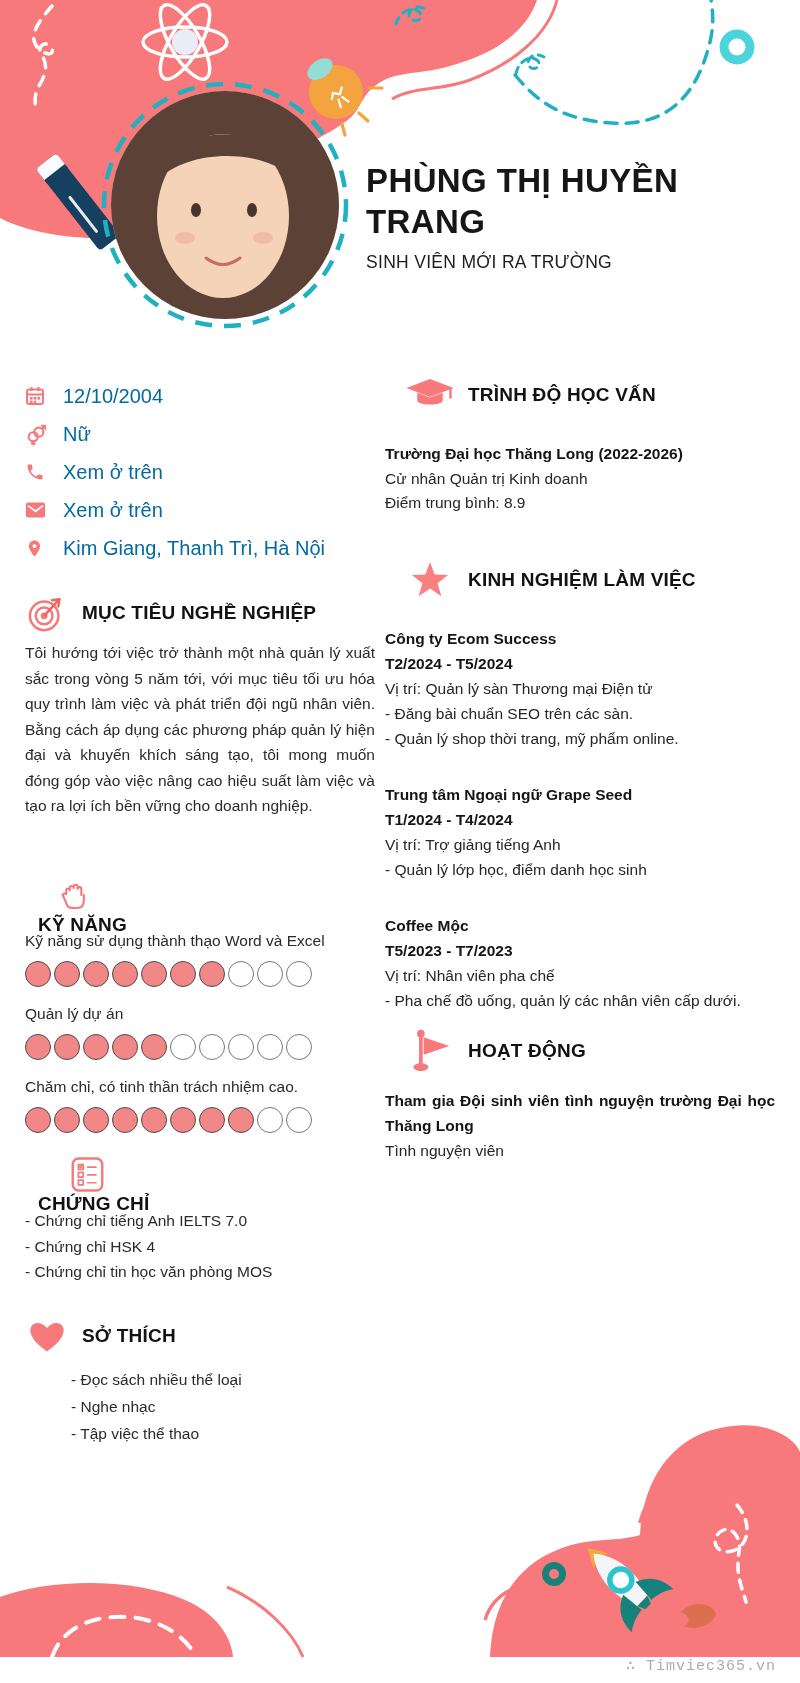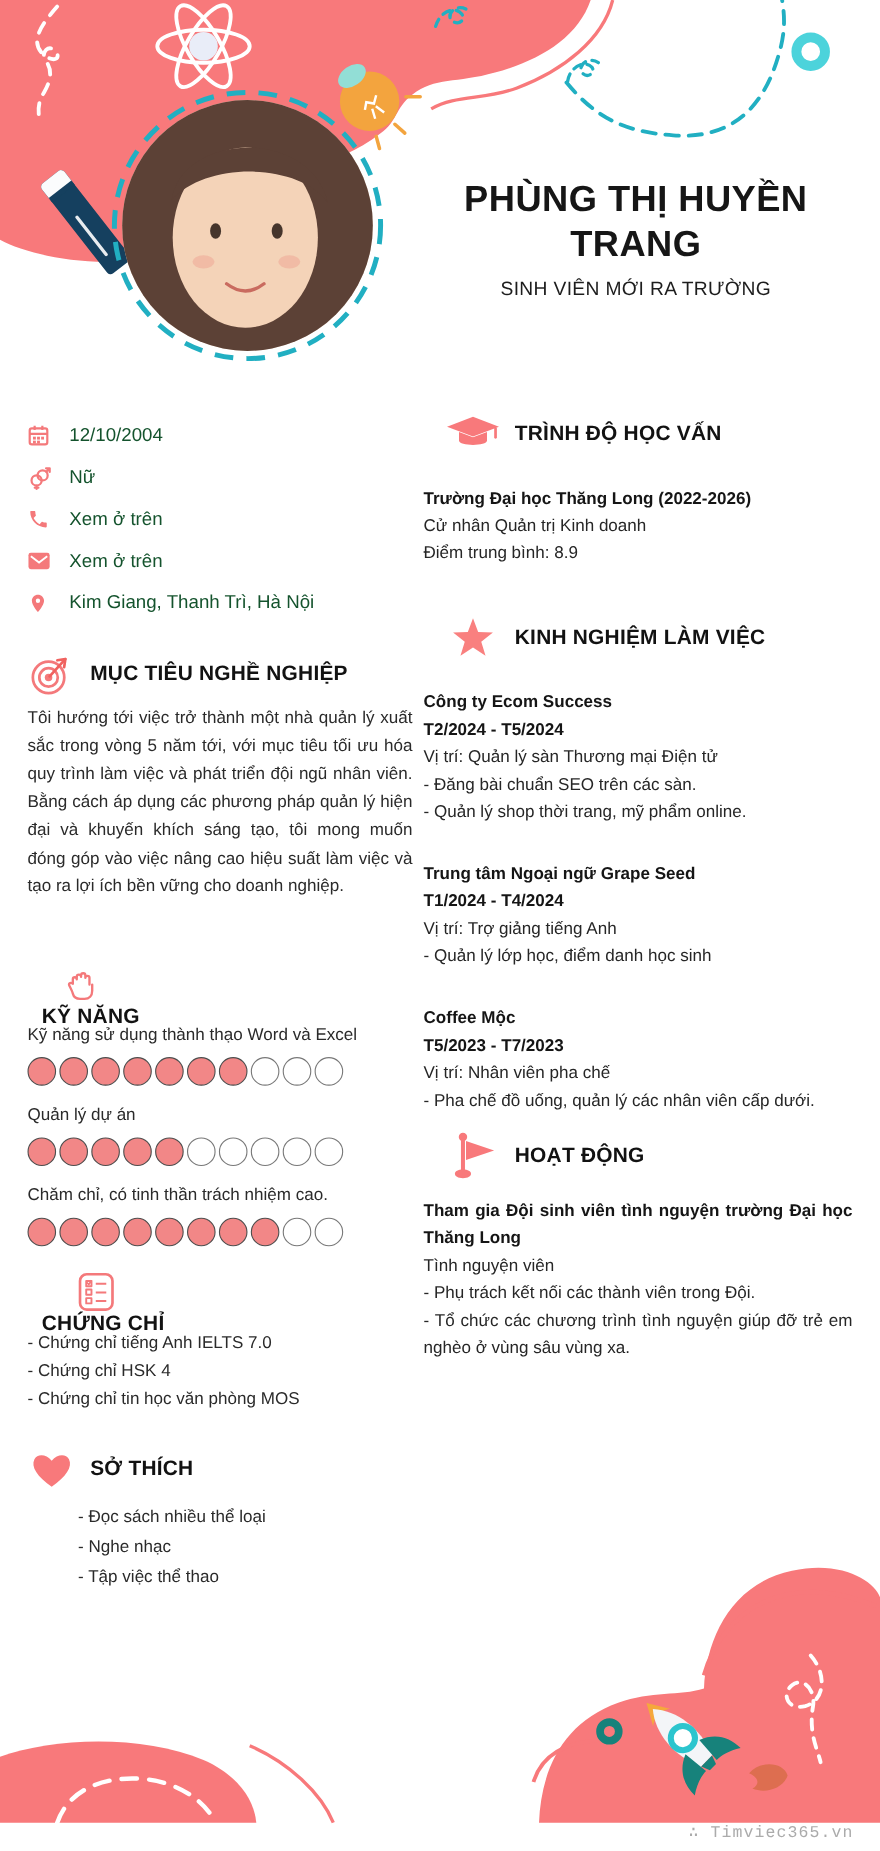--- a/index.html
+++ b/index.html
@@ -3,28 +3,28 @@
 <meta charset="utf-8">
 <style>
   html,body{margin:0;padding:0;background:#e9e9e9;}
   .page{position:relative;width:800px;height:1683px;background:#fff;overflow:hidden;
         font-family:"Liberation Sans","DejaVu Sans",sans-serif;color:#262626;margin:0 auto;}
   svg{display:block}
   .deco{position:absolute;left:0;pointer-events:none;}
   .deco-top{top:0;}
   .deco-bottom{top:1350px;}
 
-  .name-block{position:absolute;left:378px;top:160px;width:400px;text-align:center;}
+  .name-block{position:absolute;left:366px;top:160px;width:400px;}
   .name-block h1{margin:0;font-size:33px;line-height:41px;font-weight:700;color:#161616;letter-spacing:.4px;}
   .subtitle{margin-top:10px;font-size:17.5px;color:#1d1d1d;letter-spacing:.3px;}
 
   .info-list{position:absolute;left:25px;top:377px;width:350px;}
   .info-row{display:flex;align-items:center;height:38px;}
   .info-row .ii{flex:0 0 38px;display:flex;align-items:center;}
-  .info-row .iv{font-size:17px;color:#14532d;}
+  .info-row .iv{font-size:20px;color:#0369a1;}
 
   .sec{position:absolute;display:flex;align-items:center;}
   .sec .si{flex:0 0 auto;display:flex;align-items:center;justify-content:center;width:44px;}
   .sec h2{margin:0 0 0 13px;font-size:19px;font-weight:700;color:#121212;letter-spacing:.2px;white-space:nowrap;}
 
   .para{position:absolute;font-size:15.5px;line-height:25.5px;text-align:justify;color:#2a2a2a;}
 
   .skills-list{position:absolute;left:25px;top:930px;width:350px;}
   .skill{margin-bottom:16px;}
   .skill .sl{font-size:15.5px;line-height:22px;color:#2a2a2a;}
@@ -344,24 +344,20 @@
           <rect x="11" y="6" width="4" height="34" rx="2"></rect>
           <polygon points="16,9 44,18.5 16,28"></polygon>
           <path d="M13,46 c-5,0 -8,-2 -8,-4.4 0,-2.3 3,-4.2 8,-4.2 s8,1.9 8,4.2 C21,44 18,46 13,46 Z"></path>
         </svg>
     </span>
     <h2>HOẠT ĐỘNG</h2>
   </div>
   <div class="act-block">
     <div class="b">Tham gia Đội sinh viên tình nguyện trường Đại học Thăng Long</div>
     <div>Tình nguyện viên</div>
-    <div id="act-details">
-        <div>- Phụ trách kết nối các thành viên trong Đội.</div>
-        <div>- Tổ chức các chương trình tình nguyện giúp đỡ trẻ em nghèo ở vùng sâu vùng xa.</div>
-      </div>
   </div>
 
   <svg class="deco deco-bottom" width="800" height="333" viewBox="0 0 800 333">
 
     <path fill="#F8797B" d="M490,307 C492,258 512,216 562,198 C592,187 618,192 640,185 C642,138 666,89 720,78
          C766,68 795,88 800,102 L800,307 Z"></path>
 
     <g fill="none" stroke="#F8797B">
       <path stroke-width="4" d="M640,173 C656,116 712,76 796,110"></path>
       <path stroke-width="3.5" d="M485,270 C492,247 512,234 545,232"></path>

